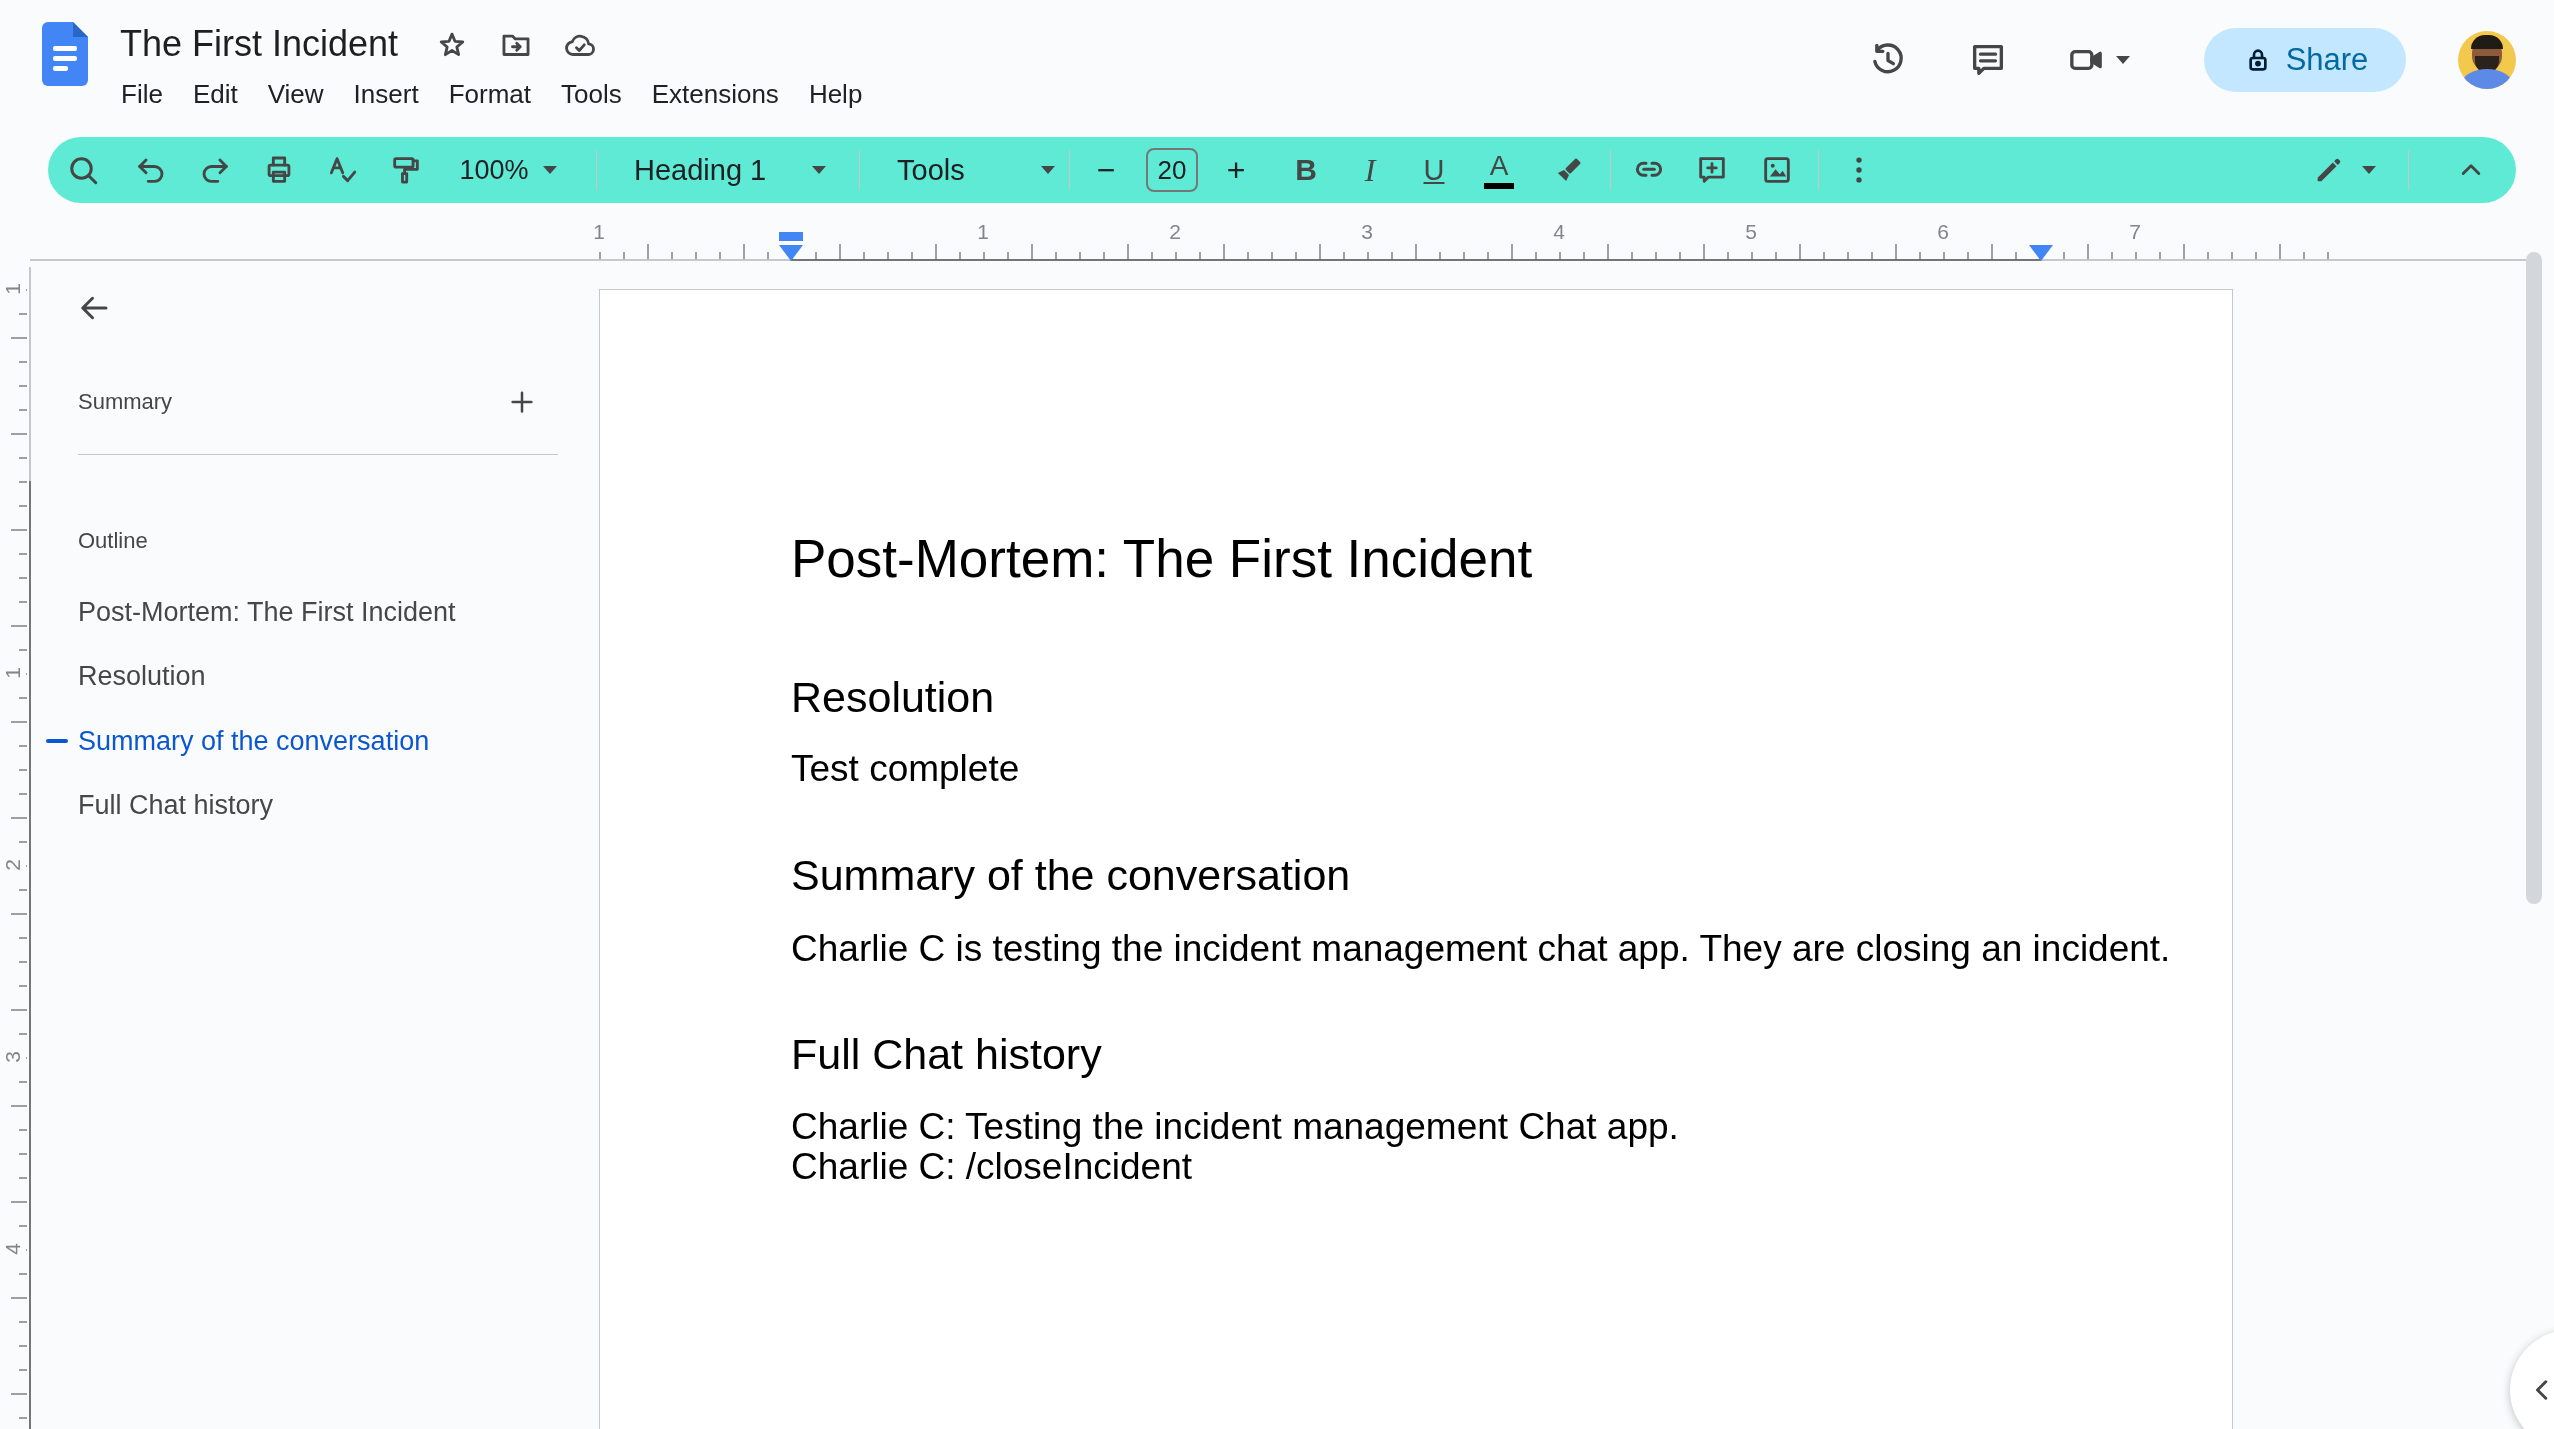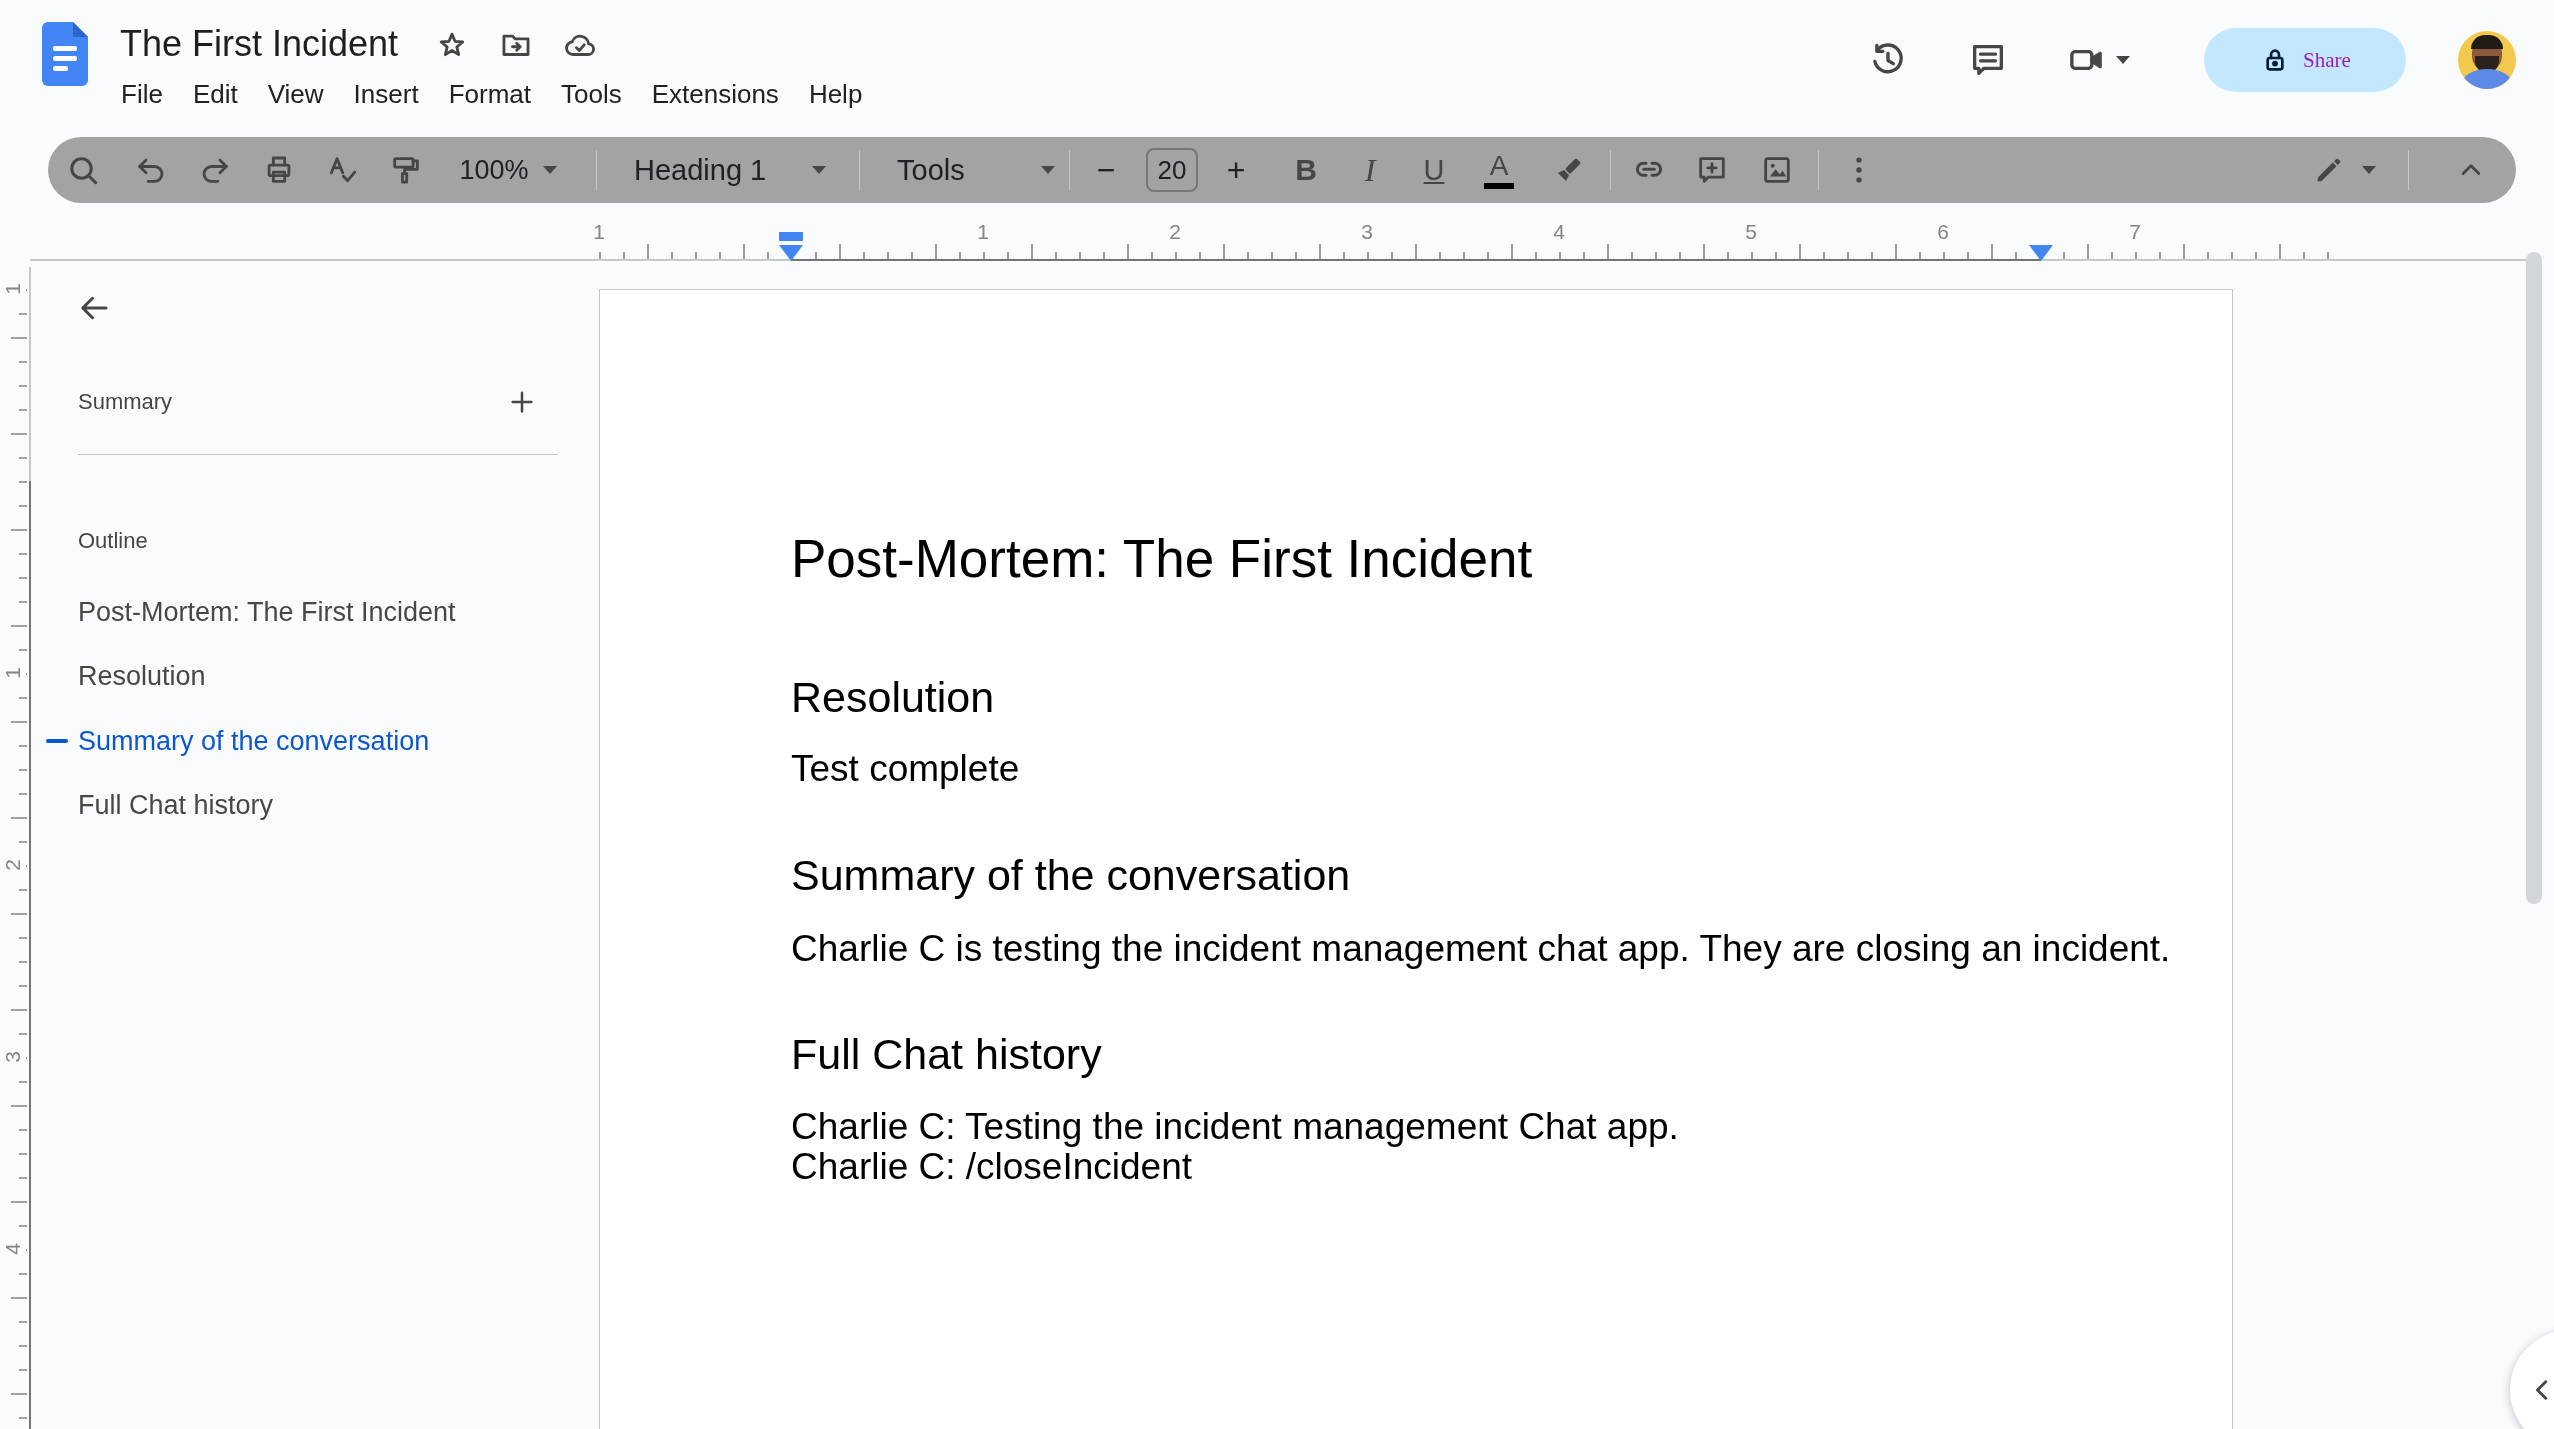--- a/index.html
+++ b/index.html
@@ -14,29 +14,29 @@
   #docs-logo{left:42px;top:22px;width:46px;height:64px;background:#4285f4;border-radius:6px;}
   .logo-line{position:absolute;left:11px;height:5px;background:#fff;border-radius:2px;}
   .fold-cut{position:absolute;top:0;right:0;width:0;height:0;border-top:15px solid #f9fbfd;border-left:15px solid transparent;}
   .fold{position:absolute;top:0;right:0;width:0;height:0;border-left:15px solid #2a66c9;border-top:15px solid transparent;}
   #doc-title{left:120px;top:22px;height:44px;line-height:44px;font-size:36px;color:#1f1f1f;white-space:nowrap;text-align:right;}
   .title-act{width:44px;height:44px;top:24px;border-radius:50%;}
   #menubar{left:106px;top:74px;height:40px;display:flex;}
   .menu-item{padding:0 15px;font-size:26px;line-height:40px;color:#202124;border-radius:8px;cursor:default;}
   .hdr-btn{width:52px;height:52px;top:34px;border-radius:50%;}
   #share-btn{left:2204px;top:28px;width:202px;height:64px;border-radius:32px;background:#c2e7ff;display:flex;align-items:center;justify-content:center;gap:12px;}
-  #share-label{font-size:21px;font-weight:500;color:#a21caf;font-family:Liberation Serif, serif;}
+  #share-label{font-size:31px;font-weight:500;color:#0369a1;}
   #avatar{left:2458px;top:31px;width:58px;height:58px;border-radius:50%;background:#f2c94c;overflow:hidden;}
   .av-hair{position:absolute;left:13px;top:4px;width:32px;height:14px;border-radius:16px 16px 0 0;background:#211b15;}
   .av-head{position:absolute;left:14px;top:7px;width:30px;height:33px;border-radius:46%;background:#8d5a3b;}
   .av-beard{position:absolute;left:17px;top:25px;width:24px;height:17px;border-radius:0 0 12px 12px;background:#2a221b;}
   .av-shirt{position:absolute;left:3px;bottom:-12px;width:52px;height:32px;border-radius:50% 50% 0 0;background:#5c8ae6;}
 
   
-  #toolbar{left:48px;top:137px;width:2468px;height:66px;border-radius:33px;background:#a3a3a3;}
+  #toolbar{left:48px;top:137px;width:2468px;height:66px;border-radius:33px;background:#5eead4;}
   .tbtn{position:absolute;width:56px;height:56px;top:5px;border-radius:50%;display:flex;align-items:center;justify-content:center;}
   .tctl{position:absolute;top:5px;height:56px;display:flex;align-items:center;border-radius:8px;}
   .vdiv{position:absolute;width:1px;height:40px;top:13px;background:#c7c7c7;}
   .caret{width:0;height:0;border-left:7px solid transparent;border-right:7px solid transparent;border-top:8px solid #444746;}
   .tb-text{font-size:29px;color:#202124;}
   #size-input{position:absolute;left:1098px;top:11px;width:52px;height:44px;border:2px solid #747775;border-radius:8px;
               background:transparent;text-align:center;font-size:26px;font-family:"Liberation Sans",sans-serif;color:#202124;padding:0;}
   .b-label{font-weight:700;font-size:30px;color:#444746;}
   .i-label{font-family:"Liberation Serif",serif;font-style:italic;font-size:32px;color:#444746;}
   .u-label{font-size:29px;text-decoration:underline;color:#444746;}

